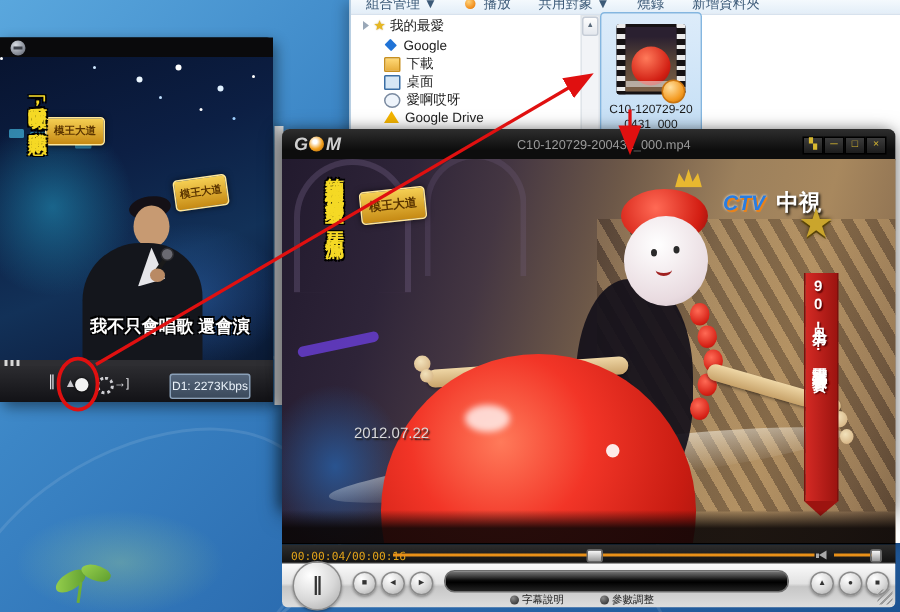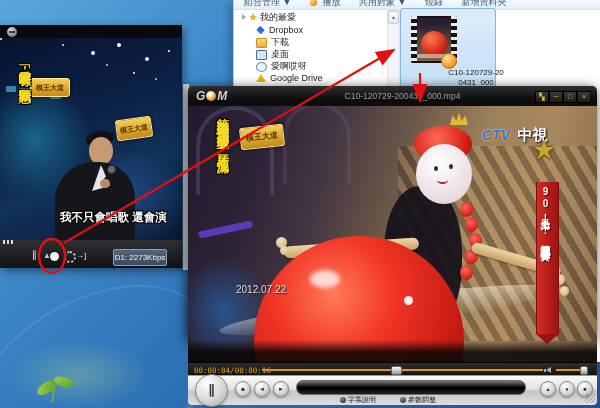--- a/index.html
+++ b/index.html
@@ -22,21 +22,21 @@
   .srow{position:absolute;left:8px;height:12px;font-size:9px;color:#222;white-space:nowrap;}
   .srow .slabel{vertical-align:top;line-height:11px;}
   .ic{display:inline-block;vertical-align:top;}
   .exp-tri{display:inline-block;width:0;height:0;border-left:4px solid #9aa8b8;border-top:3px solid transparent;border-bottom:3px solid transparent;margin-right:3px;margin-top:2px;}
   .star{color:#e8b820;font-size:9px;line-height:11px;margin-right:3px;text-shadow:0 0 1px #a87b00;}
   .mini{width:9px;height:8px;margin-right:4px;margin-top:1px;border-radius:1px;}
   .scrolltrack{position:absolute;left:153px;top:10px;width:11px;height:350px;background:#f2f4f7;border:1px solid #e0e5ea;}
   .scrollbtn{position:absolute;left:0;top:0;width:9px;height:11px;background:linear-gradient(#fdfdfd,#e4e8ee);
              border:1px solid #c5ccd6;border-radius:2px;color:#5a6a7a;font-size:5px;text-align:center;line-height:11px;}
   .fileitem{position:absolute;left:166px;top:8px;width:66px;height:85px;border:1px solid #84b6e0;border-radius:3px;
-            background:linear-gradient(#ddecfa,#c3def5);padding-left:28px;}
+            background:linear-gradient(#ddecfa,#c3def5);}
   .film{position:absolute;left:10px;top:7px;width:46px;height:47px;background:#161214;border-radius:2px;overflow:hidden;}
   .sprk{position:absolute;top:0;width:6px;height:100%;
         background:repeating-linear-gradient(to bottom,#ececec 0 3px,#161214 3px 7px);}
   .fname{position:absolute;width:100%;text-align:center;font-size:8px;color:#1a1a1a;line-height:9px;}
   .gombadge{position:absolute;left:40px;top:44px;width:14px;height:14px;border-radius:50%;
             background:radial-gradient(circle at 35% 30%,#ffe0a0,#f49a20 65%,#b86a08);border:1px solid #c87410;}
   .win-edge{position:absolute;left:183px;top:84px;width:6px;height:186px;background:#f6f8fa;z-index:4;box-shadow:-2px 0 4px rgba(0,0,0,.25);}
   
   .recorder{position:absolute;left:0;top:25px;width:182px;height:243px;background:#000;z-index:8;
             border-radius:0 4px 4px 4px;box-shadow:2px 3px 9px rgba(0,0,0,.45);}
@@ -144,21 +144,21 @@
       <span class="tbi">共用對象 ▼</span>
       <span class="tbi">燒錄</span>
       <span class="tbi">新增資料夾</span>
     </div>
   </div>
 
   <div class="srow" style="top:12px;">
     <span class="exp-tri"></span><span class="ic star">★</span><span class="slabel">我的最愛</span>
   </div>
   <div class="srow" style="top:25px;left:22px;">
-    <span class="ic mini" style="background:#2073d6;transform:rotate(45deg) scale(.7);"></span><span class="slabel">Dropbox</span>
+    <span class="ic mini" style="background:#2073d6;transform:rotate(45deg) scale(.7);"></span><span class="slabel">Google</span>
   </div>
   <div class="srow" style="top:37px;left:22px;">
     <span class="ic mini" style="background:linear-gradient(#ffd977,#e8ae3c);border:1px solid #c89020;"></span><span class="slabel">下載</span>
   </div>
   <div class="srow" style="top:49px;left:22px;">
     <span class="ic mini" style="background:#d5e6f5;border:1px solid #3a6ea5;"></span><span class="slabel">桌面</span>
   </div>
   <div class="srow" style="top:61px;left:22px;">
     <span class="ic mini" style="border-radius:50%;background:#eef4fb;border:1px solid #7a8aa0;"></span><span class="slabel">愛啊哎呀</span>
   </div>

